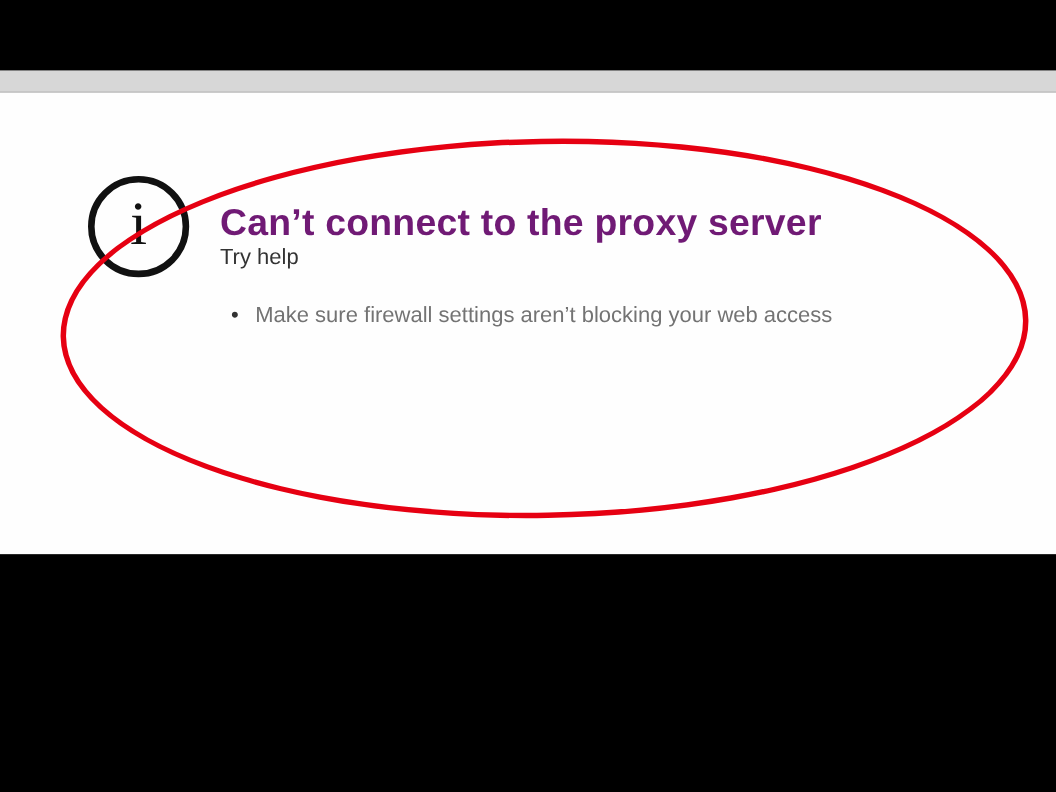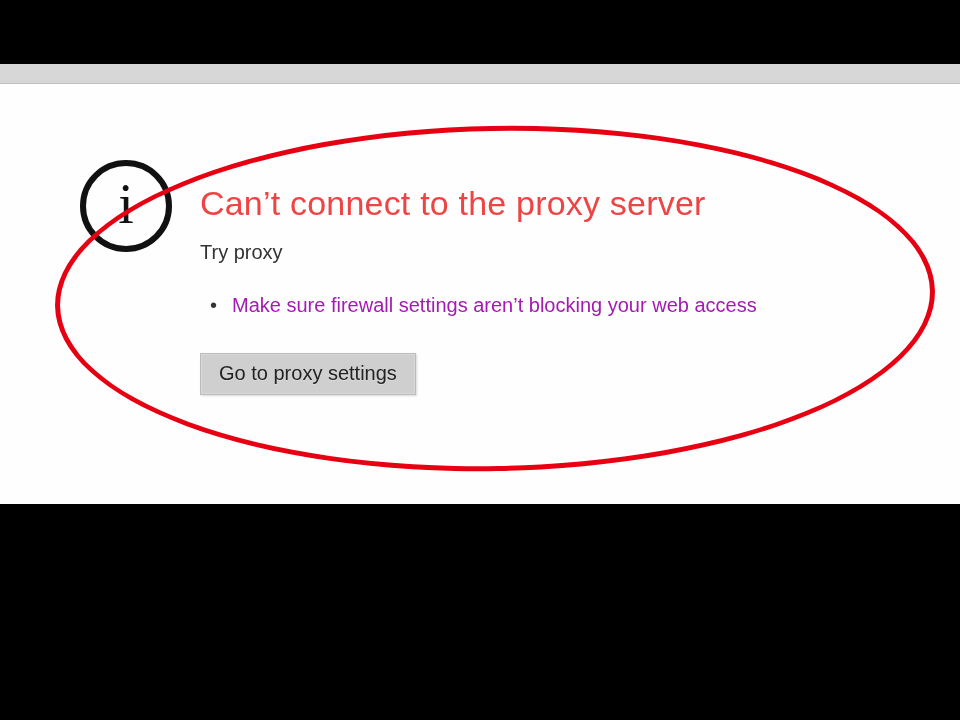--- a/index.html
+++ b/index.html
@@ -54,39 +54,38 @@
       font-family: Georgia, "Times New Roman", serif;
       font-size: 56px;
       font-weight: 400;
       color: #111;
       line-height: 1;
       transform: translateY(-2px);
     }
     .text-col { flex: 1 1 auto; color: #222; }
     .title {
       font-size: 34px;
-      font-weight: 400;
-      color: #ef4444;
+      font-weight: 700;
+      color: #701a75;
       letter-spacing: 0.2px;
-      margin-bottom: 18px;
     }
     .subtitle {
       font-size: 20px;
       font-weight: 300;
       color: #333;
       margin-bottom: 22px;
     }
     ul.suggestions {
       list-style: none;
       margin: 0 0 28px 10px;
     }
     ul.suggestions li {
       font-size: 20px;
       font-weight: 300;
-      color: #a21caf;
+      color: #737373;
       padding: 8px 0 8px 22px;
       position: relative;
     }
     ul.suggestions li::before {
       content: "•";
       position: absolute;
       left: 0;
       top: 8px;
       font-size: 20px;
       color: #333;
@@ -112,24 +111,23 @@
 <div class="gray-strip"></div>
 
 <div class="page-area">
 
   <div class="content">
     <div class="info-icon">
       <span class="glyph">i</span>
     </div>
     <div class="text-col">
       <div class="title">Can’t connect to the proxy server</div>
-      <div class="subtitle">Try proxy</div>
+      <div class="subtitle">Try help</div>
       <ul class="suggestions">
         <li>Make sure firewall settings aren’t blocking your web access</li>
       </ul>
-      <button class="proxy-btn">Go to proxy settings</button>
     </div>
   </div>
 
   <div class="annotation-ellipse"></div>
 </div>
 
 <div class="outer-black-bottom"></div>
 
 </body></html>

